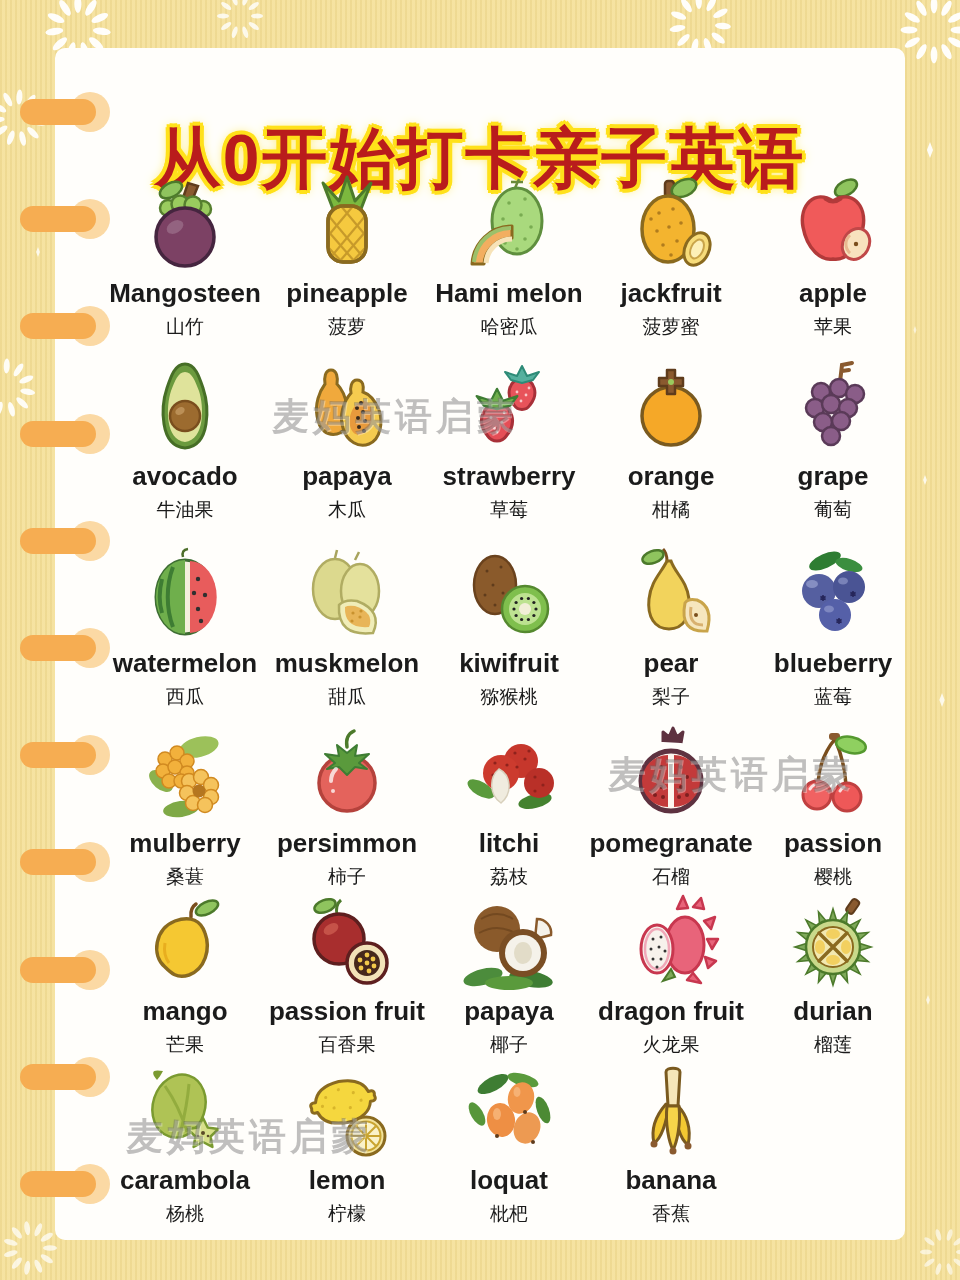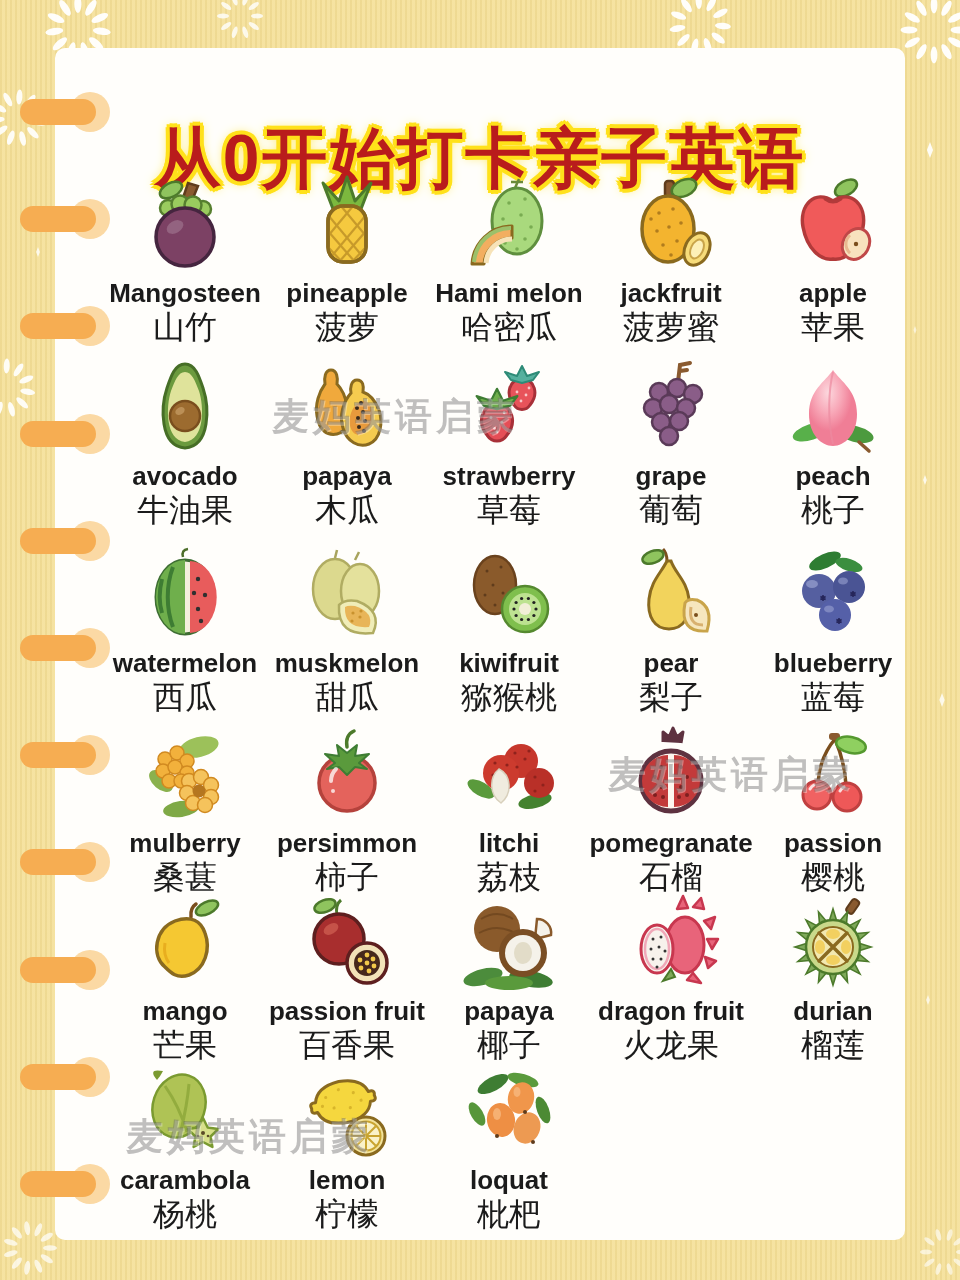--- a/index.html
+++ b/index.html
@@ -23,21 +23,21 @@
   }
   .grid{
     position:absolute;left:49px;top:127px;width:810px;
     display:grid;grid-template-columns:repeat(5,162px);
     grid-template-rows:183px 187px 180px 168px 169px 175px;
   }
   .cell{display:flex;flex-direction:column;align-items:center;text-align:center;}
   .icon{width:100px;height:100px;flex:0 0 auto;}
   .icon svg{width:100px;height:100px;display:block;}
   .en{font-size:26px;font-weight:bold;color:#1b1b1b;line-height:32px;margin-top:2px;white-space:nowrap;}
-  .zh{font-size:32px;font-weight:500;color:#1b1b1b;line-height:36px;white-space:nowrap;}
+  .zh{font-size:19px;font-weight:500;color:#1b1b1b;line-height:36px;white-space:nowrap;}
   .rings{position:absolute;left:0;top:0;z-index:3;}
   .ring{position:absolute;left:20px;width:96px;height:26px;}
   .ring .halo{position:absolute;left:50px;top:-7px;width:40px;height:40px;border-radius:50%;background:#fbd9a4;}
   .ring .bar{position:absolute;left:0;top:0;width:76px;height:26px;border-radius:13px;background:#f6ad52;}
   .wm{
     position:absolute;z-index:5;font-size:37px;font-weight:bold;letter-spacing:4px;
     color:rgba(105,105,105,0.42);white-space:nowrap;
     text-shadow:1px 1px 0 rgba(255,255,255,0.35);
   }
 </style>
@@ -314,20 +314,31 @@
                 <circle cx="6" cy="-6" r="1.2"></circle>
                 <circle cx="0" cy="10" r="1.2"></circle>
               </g>
             </g>
           </svg>
         </div>
     <div class="en">strawberry</div>
     <div class="zh">草莓</div>
   </div>
 
+  <div class="cell">
+    <div class="icon">
+          <svg viewBox="0 0 100 100">
+<circle cx="50" cy="58" r="29" fill="#f5a828" stroke="#7a5a1f" stroke-width="3.5"></circle>
+<path d="M46 12 h8 v8 h8 v8 h-8 v8 h-8 v-8 h-8 v-8 h8 Z" fill="#8a5a2f" stroke="#5f3c1c" stroke-width="2.5" stroke-linejoin="round"></path>
+<circle cx="50" cy="24" r="3" fill="#9acb5e"></circle>
+          </svg>
+        </div>
+    <div class="en">orange</div>
+    <div class="zh">柑橘</div>
+  </div>
 
   <div class="cell">
     <div class="icon">
           <svg viewBox="0 0 100 100">
 <path d="M57 24 L59 7 L69 5 M59 13 L66 12" fill="none" stroke="#8a5a2f" stroke-width="4" stroke-linecap="round"></path>
 <g fill="#8a5d88" stroke="#5a3a58" stroke-width="2.5">
 <circle cx="38" cy="34" r="9"></circle>
               <circle cx="56" cy="30" r="9"></circle>
               <circle cx="72" cy="36" r="9"></circle>
 <circle cx="32" cy="50" r="9"></circle>
@@ -336,40 +347,20 @@
 <circle cx="40" cy="64" r="9"></circle>
               <circle cx="58" cy="63" r="9"></circle>
               <circle cx="48" cy="78" r="9"></circle>
             </g>
           </svg>
         </div>
     <div class="en">grape</div>
     <div class="zh">葡萄</div>
   </div>
 
-  <div class="cell">
-    <div class="icon">
-          <svg viewBox="0 0 100 100">
-<defs>
-              <radialGradient id="pg" cx="40%" cy="30%">
-                <stop offset="0%" stop-color="#fcd8de"></stop>
-                <stop offset="55%" stop-color="#f8a8b8"></stop>
-                <stop offset="100%" stop-color="#f07e96"></stop>
-              </radialGradient>
-            </defs>
-<ellipse cx="28" cy="74" rx="19" ry="8" transform="rotate(-18 28 74)" fill="#58b04a"></ellipse>
-<ellipse cx="72" cy="76" rx="19" ry="8" transform="rotate(14 72 76)" fill="#4c9a3e"></ellipse>
-<path d="M76 84 L86 93" stroke="#8a5a2f" stroke-width="3.5" stroke-linecap="round"></path>
-<path d="M50 12 C42 24 26 32 26 56 C26 76 38 88 50 88 C62 88 74 76 74 56 C74 32 58 24 50 12 Z" fill="url(#pg)"></path>
-<path d="M50 14 C46 30 44 60 50 86" fill="none" stroke="#ec8aa0" stroke-width="2" opacity="0.7"></path>
-          </svg>
-        </div>
-    <div class="en">peach</div>
-    <div class="zh">桃子</div>
-  </div>
 
   <div class="cell">
     <div class="icon">
           <svg viewBox="0 0 100 100">
 <path d="M48 12 Q46 5 53 4" fill="none" stroke="#4c6e2a" stroke-width="2.5"></path>
 <ellipse cx="50" cy="52" rx="29" ry="37" fill="#f3f0dc" stroke="#3e6e33" stroke-width="3"></ellipse>
 <path d="M50 15 A29 37 0 0 0 50 89 Z" fill="#6faf4c"></path>
 <path d="M38 22 C31 40 31 64 38 82 M27 34 C24 46 24 58 27 68" stroke="#3e7d33" stroke-width="4" fill="none"></path>
 <path d="M55 16 A26 35 0 0 1 55 88 Z" fill="#e85c5c"></path>
 <g fill="#303030">
@@ -768,20 +759,35 @@
 <ellipse cx="58" cy="30" rx="3.5" ry="5" fill="#f7b87e" opacity="0.8"></ellipse>
 <circle cx="66" cy="50" r="2" fill="#5f3c1c"></circle>
             <circle cx="38" cy="74" r="2" fill="#5f3c1c"></circle>
             <circle cx="74" cy="80" r="2" fill="#5f3c1c"></circle>
           </svg>
         </div>
     <div class="en">loquat</div>
     <div class="zh">枇杷</div>
   </div>
 
+  <div class="cell">
+    <div class="icon">
+          <svg viewBox="0 0 100 100">
+<path d="M45 10 C45 5 59 5 59 10 L57 44 L47 44 Z" fill="#f5e6b8" stroke="#7a5a1f" stroke-width="3" stroke-linejoin="round"></path>
+<path d="M45 42 C38 50 29 64 33 81 C40 77 46 60 47 44 Z" fill="#f2c832" stroke="#7a5a1f" stroke-width="3" stroke-linejoin="round"></path>
+<path d="M57 44 C65 52 71 66 67 83 C59 77 54 60 55 46 Z" fill="#f2c832" stroke="#7a5a1f" stroke-width="3" stroke-linejoin="round"></path>
+<path d="M46 44 C44 62 48 80 52 88 C56 80 60 62 58 44 Z" fill="#f7d44a" stroke="#7a5a1f" stroke-width="3" stroke-linejoin="round"></path>
+<circle cx="33" cy="82" r="3.5" fill="#8a5a2f"></circle>
+            <circle cx="67" cy="84" r="3.5" fill="#8a5a2f"></circle>
+            <circle cx="52" cy="89" r="3.5" fill="#8a5a2f"></circle>
+          </svg>
+        </div>
+    <div class="en">banana</div>
+    <div class="zh">香蕉</div>
+  </div>
 </div>
 </div>
 
 <div class="rings" id="rings">
     <div class="ring" style="top: 99px;">
       <span class="halo"></span>
       <span class="bar"></span>
     </div>
     <div class="ring" style="top: 206.2px;">
       <span class="halo"></span>

